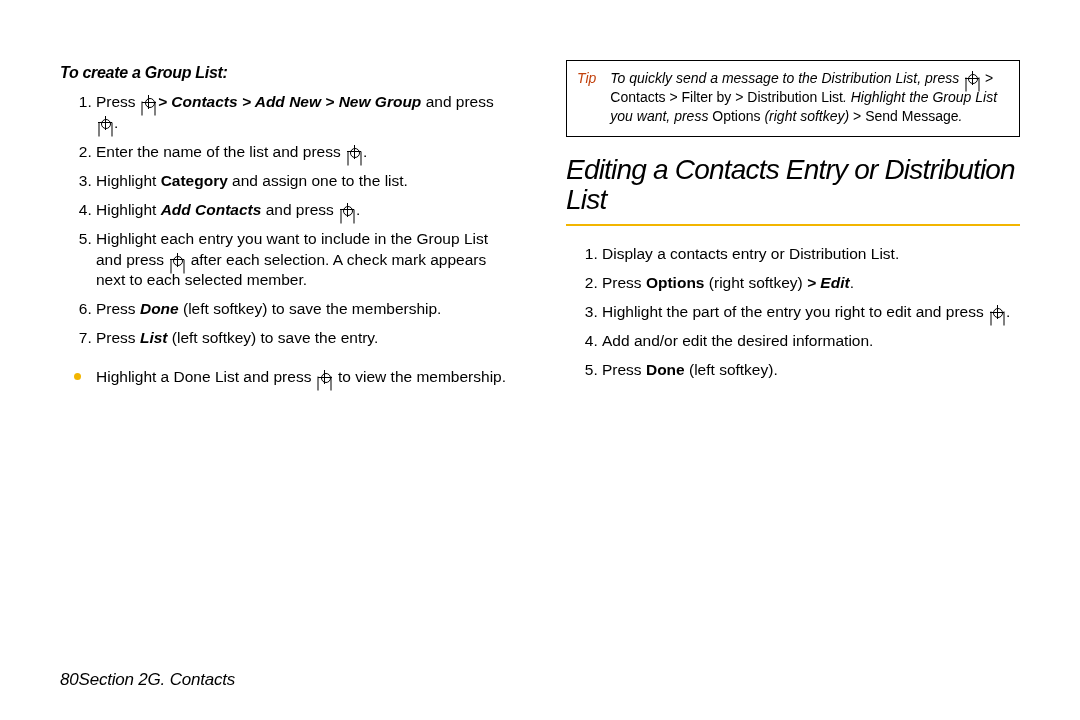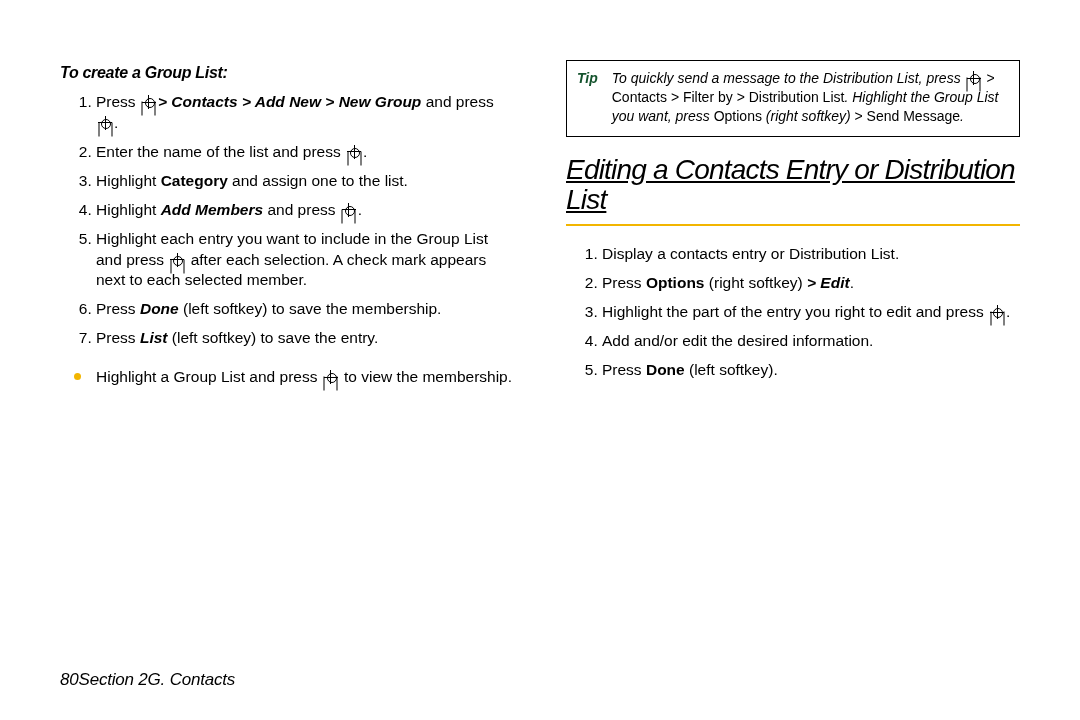--- a/index.html
+++ b/index.html
@@ -99,40 +99,39 @@
     background: #000;
   }
   
   h2.section-title {
     font-style: italic;
     font-weight: 400;
     font-size: 28px;
     margin: 18px 0 8px 0;
     letter-spacing: -0.8px;
     line-height: 1.1;
-    text-decoration: underline;
   }
   hr.yellow {
     border: none;
     border-top: 2px solid #f2b500;
     margin: 0 0 18px 0;
   }
   
   .tipbox {
     border: 1.5px solid #000;
     padding: 8px 10px 10px 10px;
     font-size: 14px;
     line-height: 1.35;
     display: flex;
     gap: 14px;
     font-style: italic;
   }
   .tipbox .tip-label {
-    color: #14532d;
-    font-weight: 700;
+    color: #c2410c;
+    font-weight: 400;
     font-style: italic;
     flex-shrink: 0;
   }
   .footer {
     display: flex;
     align-items: baseline;
     font-style: italic;
     font-size: 17px;
     letter-spacing: -0.2px;
     padding-top: 10px;
@@ -158,38 +157,38 @@
         <li>
           <span>Press </span><span class="nav-icon"><span class="hbar"></span></span><span class="bi"><span class="gt"></span><span>&gt; Contacts &gt; Add New &gt; New Group</span></span><span> and press </span><span class="nav-icon"><span class="hbar"></span></span><span>.</span>
         </li>
         <li>
           <span>Enter the name of the list and press </span><span class="nav-icon"><span class="hbar"></span></span><span>.</span>
         </li>
         <li>
           <span>Highlight </span><span class="b">Category</span><span> and assign one to the list.</span>
         </li>
         <li>
-          <span>Highlight </span><span class="bi">Add Members</span><span> and press </span><span class="nav-icon"><span class="hbar"></span></span><span>.</span>
+          <span>Highlight </span><span class="bi">Add Contacts</span><span> and press </span><span class="nav-icon"><span class="hbar"></span></span><span>.</span>
         </li>
         <li>
           <span>Highlight each entry you want to include in the Group List and press </span><span class="nav-icon"><span class="hbar"></span></span><span> after each selection. A check mark appears next to each selected member.</span>
         </li>
         <li>
           <span>Press </span><span class="bi">Done</span><span> (left softkey) to save the membership.</span>
         </li>
         <li>
           <span>Press </span><span class="bi">List</span><span> (left softkey) to save the entry.</span>
         </li>
       </ol>
 
 
 
       <ul class="bulleted">
         <li>
-          <span>Highlight a Group List and press </span><span class="nav-icon"><span class="hbar"></span></span><span> to view the membership.</span>
+          <span>Highlight a Done List and press </span><span class="nav-icon"><span class="hbar"></span></span><span> to view the membership.</span>
         </li>
       </ul>
     </div>
 
     <div class="col">
       <div class="tipbox">
         <div class="tip-label">Tip</div>
         <div>
           <span>To quickly send a message to the Distribution List, press </span><span class="nav-icon"><span class="hbar"></span></span><span style="font-style:normal"> &gt; Contacts &gt; Filter by &gt; Distribution List</span><span>. Highlight the Group List you want, press </span><span style="font-style:normal">Options</span><span> (right softkey) </span><span style="font-style:normal">&gt; Send Message</span><span>.</span>
         </div>

